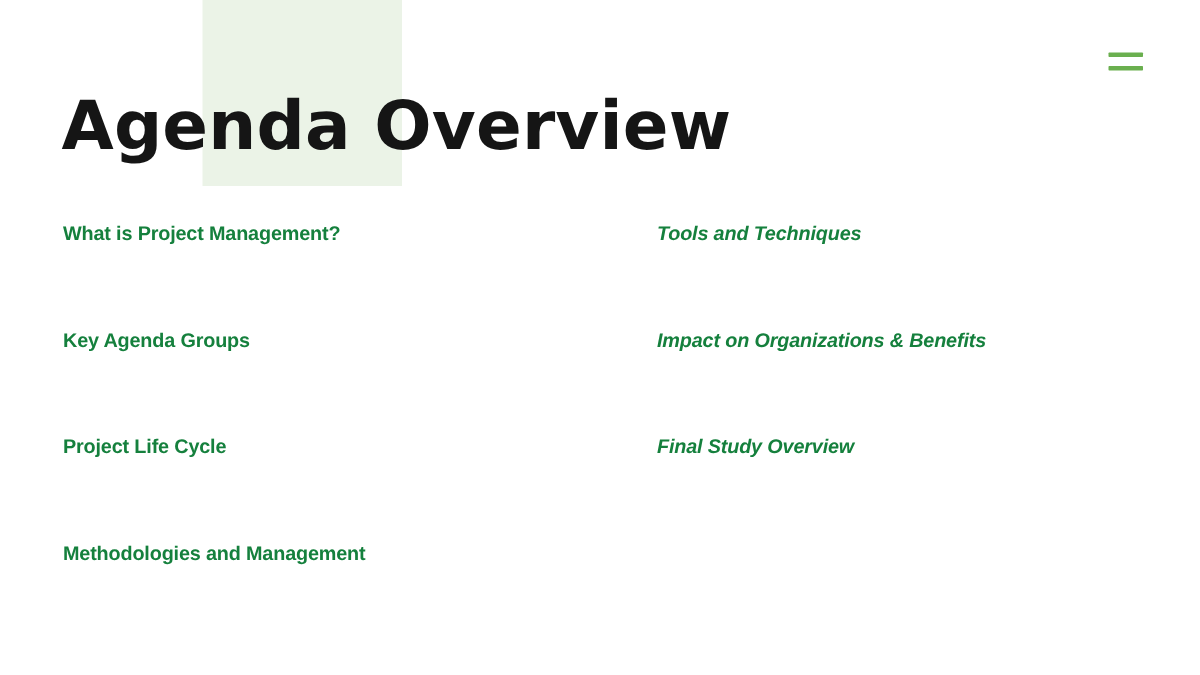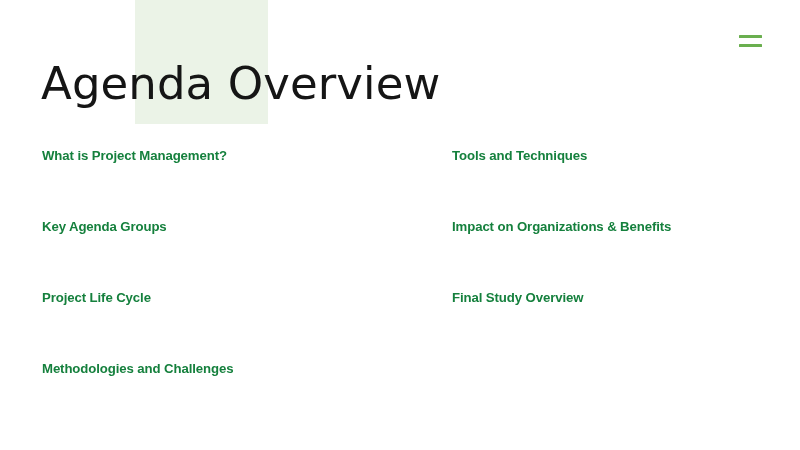--- a/index.html
+++ b/index.html
@@ -33,21 +33,21 @@
   }
 
   
   .slide-title {
     position: absolute;
     left: 41px;
     top: 28px;
     z-index: 2;
     font-family: "DejaVu Sans", sans-serif;
     font-size: 45px;
-    font-weight: 400;
+    font-weight: 700;
     letter-spacing: 0.1px;
     line-height: 1.15;
     color: #151515;
     white-space: nowrap;
     text-align: center;
   }
 
   
   .menu-icon {
     position: absolute;
@@ -75,21 +75,21 @@
     left: 0;
     top: 148px;
     width: 800px;
     z-index: 2;
   }
   .agenda-col {
     position: absolute;
     top: 0;
   }
   .agenda-col.col-left  { left: 42px;  width: 400px; }
-  .agenda-col.col-right { left: 452px; width: 330px; }
+  .agenda-col.col-right { left: 438px; width: 330px; font-style: italic; }
 
   .agenda-item {
     height: 71px;
     display: flex;
     align-items: flex-start;
     font-family: "Liberation Sans", sans-serif;
     font-size: 13.2px;
     font-weight: 700;
     letter-spacing: -0.1px;
     color: #15803d;
@@ -110,21 +110,21 @@
     <span class="bar b1"></span>
     <span class="bar b2"></span>
   </div>
 
   <div class="agenda-grid">
 
     <div class="agenda-col col-left">
       <div class="agenda-item">What is Project Management?</div>
       <div class="agenda-item">Key Agenda Groups</div>
       <div class="agenda-item">Project Life Cycle</div>
-      <div class="agenda-item">Methodologies and Challenges</div>
+      <div class="agenda-item">Methodologies and Management</div>
     </div>
 
     <div class="agenda-col col-right">
       <div class="agenda-item">Tools and Techniques</div>
       <div class="agenda-item">Impact on Organizations &amp; Benefits</div>
       <div class="agenda-item">Final Study Overview</div>
     </div>
 
   </div>
 

